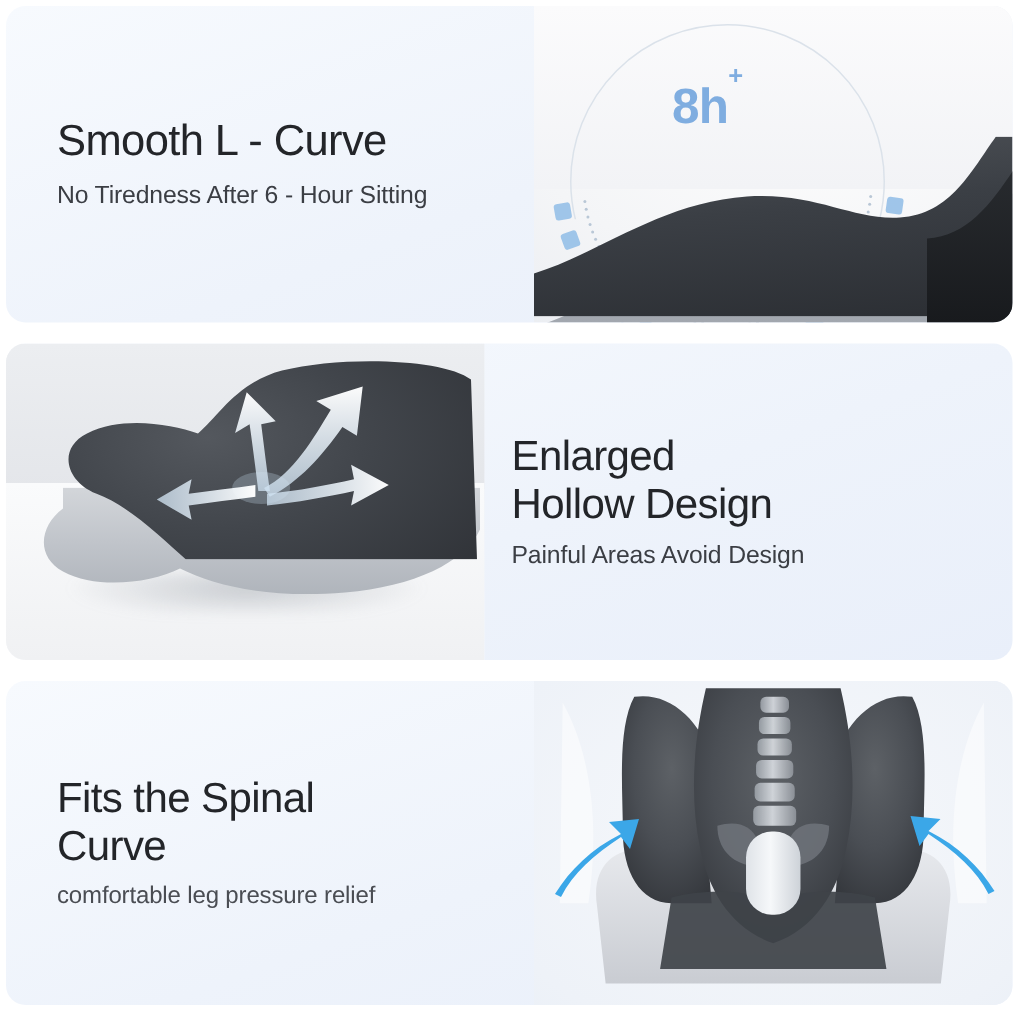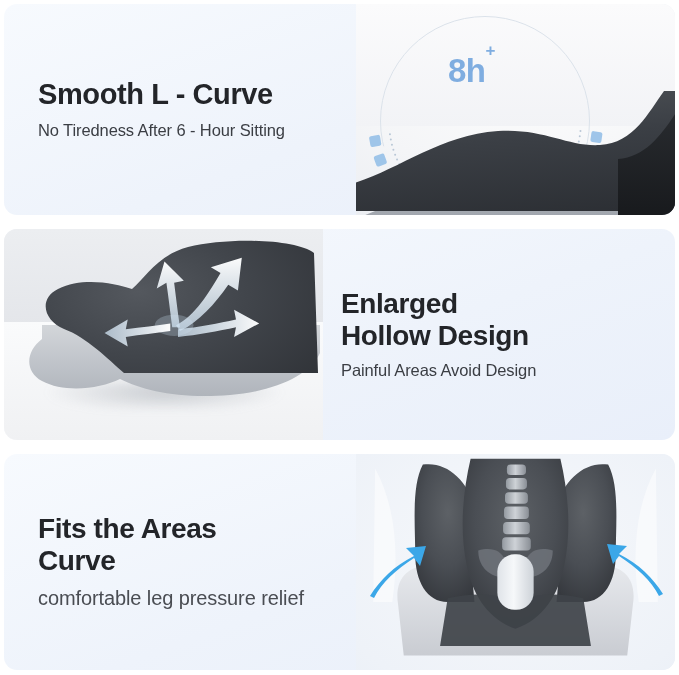--- a/index.html
+++ b/index.html
@@ -44,38 +44,38 @@
     display: flex;
     flex-direction: column;
     justify-content: center;
     position: relative;
     z-index: 4;
   }
   .text-side.center-pad { padding-left: 18px; }
 
   .headline {
     font-size: 29px;
-    font-weight: 700;
+    font-weight: 400;
     line-height: 1.13;
     color: #232529;
     letter-spacing: -0.4px;
     white-space: pre-line;
   }
   #panel-2 .headline { font-size: 28px; }
   #panel-3 .headline { font-size: 28px; }
 
   .subline {
     margin-top: 9px;
     font-size: 16.5px;
     font-weight: 400;
     line-height: 1.25;
     color: #3b3e44;
     letter-spacing: -0.1px;
   }
-  #panel-3 .subline { font-size: 20px; color: #4a4d53; }
+  #panel-3 .subline { font-size: 16px; color: #4a4d53; }
 
   
   .img-side {
     flex: 1 1 auto;
     position: relative;
     overflow: hidden;
   }
 
   
   .p1-stage {
@@ -346,21 +346,21 @@
 
           <path d="M172 102 C 156 104, 142 106, 126 108 L 128 118 L 104 104 L 128 90 L 126 100 C 142 98, 158 96, 172 94 Z" fill="url(#agrad)"></path>
         </svg>
       </div>
     </div>
   </section>
 
   <section class="panel" id="panel-3">
 
     <div class="text-side">
-      <h2 class="headline">Fits the Areas
+      <h2 class="headline">Fits the Spinal
 Curve</h2>
       <p class="subline">comfortable leg pressure relief</p>
     </div>
 
     <div class="img-side">
       <div class="p3-stage">
 
         <svg class="pelvis" viewBox="0 0 334 216">
           <defs>
             <linearGradient id="cushg" x1="0" y1="0" x2="0" y2="1">

